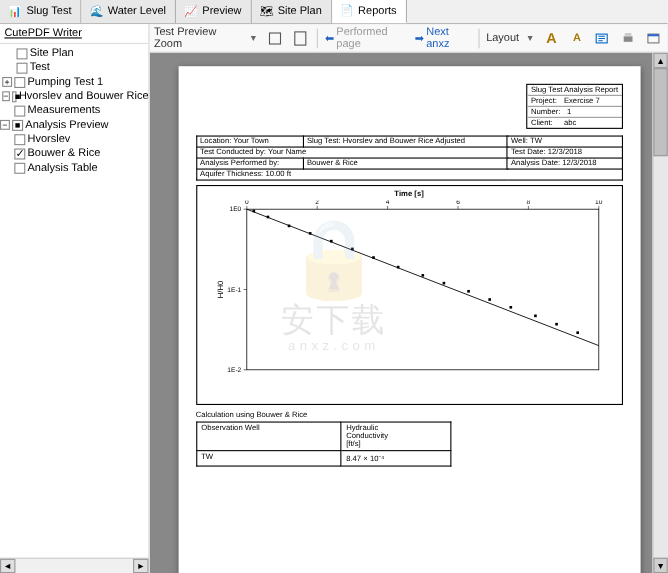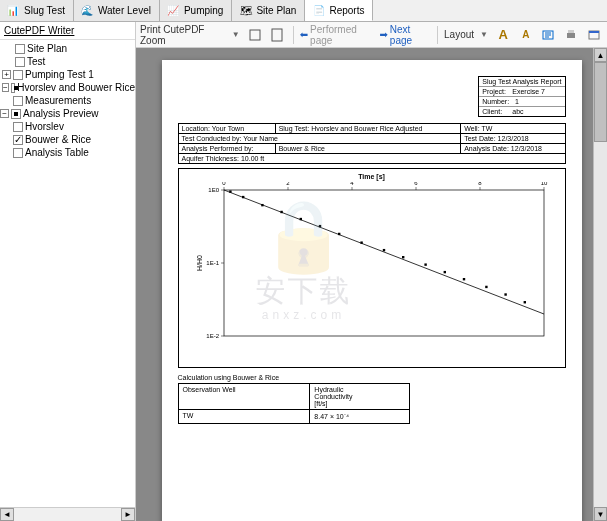--- a/index.html
+++ b/index.html
@@ -86,21 +86,21 @@
   <div class="top-tab">
     <span class="top-tab-icon">📊</span>
     <span>Slug Test</span>
   </div>
   <div class="top-tab">
     <span class="top-tab-icon">🌊</span>
     <span>Water Level</span>
   </div>
   <div class="top-tab">
     <span class="top-tab-icon">📈</span>
-    <span>Pumping</span>
+    <span>Preview</span>
   </div>
   <div class="top-tab">
     <span class="top-tab-icon">🗺</span>
     <span>Site Plan</span>
   </div>
   <div class="top-tab active">
     <span class="top-tab-icon">📄</span>
     <span>Reports</span>
   </div>
 </div>
@@ -159,40 +159,40 @@
     <div class="sidebar-scroll">
       <div class="sidebar-scroll-btn">◄</div>
       <div class="sidebar-scroll-track"></div>
       <div class="sidebar-scroll-btn">►</div>
     </div>
   </div>
 
   <div class="content">
 
     <div class="toolbar">
-      <span class="tb-label">Print CutePDF Zoom</span>
+      <span class="tb-label">Test Preview Zoom</span>
       <span class="tb-drop">▼</span>
       <div class="tb-btn">
           <svg width="14" height="14">
             <rect x="2" y="2" width="10" height="10" fill="none" stroke="#555"></rect>
           </svg>
         </div>
       <div class="tb-btn">
           <svg width="14" height="14">
             <rect x="2" y="1" width="10" height="12" fill="none" stroke="#555"></rect>
           </svg>
         </div>
       <div class="tb-sep"></div>
       <div class="tb-nav disabled">
         <span style="color:#2060c0">⬅</span>
         <span>Performed page</span>
       </div>
       <div class="tb-nav">
         <span style="color:#2060c0">➡</span>
-        <span>Next page</span>
+        <span>Next anxz</span>
       </div>
       <div class="tb-sep"></div>
       <span class="tb-label">Layout</span>
       <span class="tb-drop">▼</span>
       <div class="tb-btn" style="color:#aa7700;font-weight:bold;font-size:13px">A</div>
       <div class="tb-btn" style="color:#aa7700;font-weight:bold;font-size:10px">A</div>
       <div class="tb-btn">
           <svg width="14" height="14">
             <rect x="2" y="3" width="10" height="8" fill="none" stroke="#06c"></rect>
             <path d="M4 5h6M4 7h6M4 9h4" stroke="#06c"></path>

